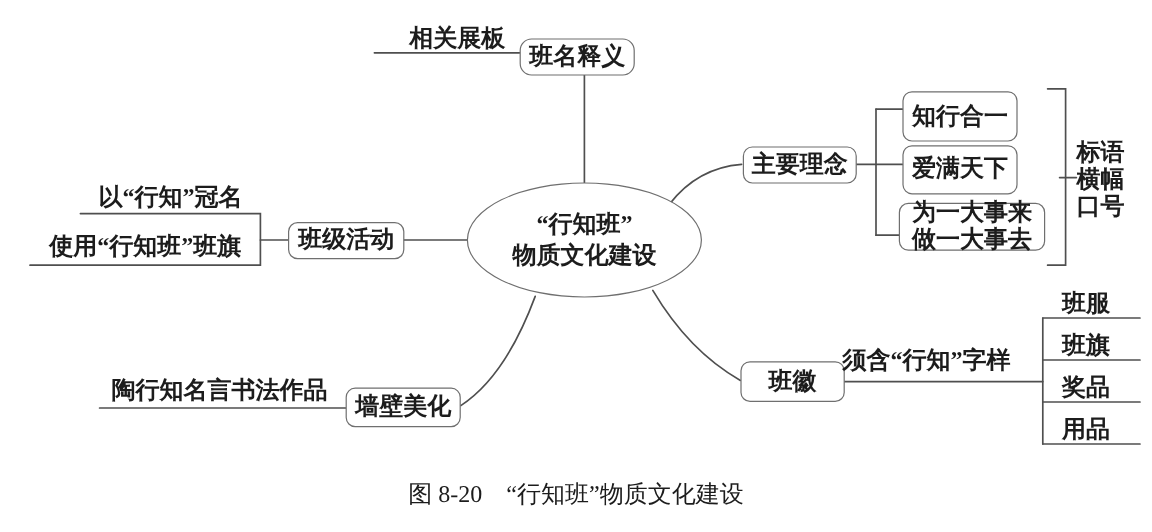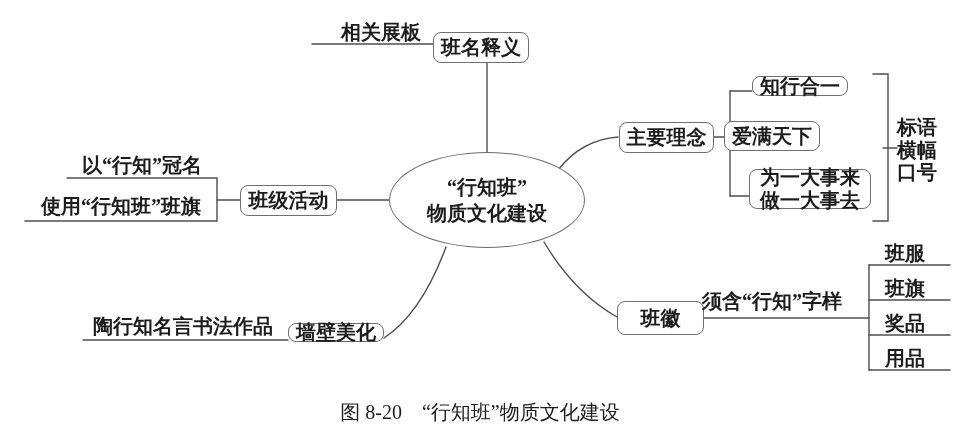--- a/index.html
+++ b/index.html
@@ -120,45 +120,45 @@
 
     <path d="M446,247 C433,282 413,319 384,338"></path>
     <path d="M83,340 L288,340"></path>
   </svg>
 
   <div class="central-ellipse">
     <div>“行知班”</div>
     <div>物质文化建设</div>
   </div>
 
-  <div class="node-box" style="left:433px; top:32px; width:96px; height:31px;">班名释义</div>
+  <div class="node-box" style="left:433px; top:32px; width:96px; height:31px;border-radius:10px;">班名释义</div>
   <div class="leaf-label" style="left:341px; top:20px;">相关展板</div>
 
   <div class="node-box" style="left:240px; top:185px; width:97px; height:31px;">班级活动</div>
   <div class="leaf-label centered" style="left:67px; top:153px; width:150px;">以“行知”冠名</div>
   <div class="leaf-label centered" style="left:25px; top:194px; width:192px;">使用“行知班”班旗</div>
 
   <div class="node-box" style="left:619px; top:122px; width:95px; height:31px;">主要理念</div>
-  <div class="node-box" style="left:752px; top:76px; width:96px; height:20px;">知行合一</div>
-  <div class="node-box" style="left:724px; top:121px; width:96px; height:30px;">爱满天下</div>
+  <div class="node-box" style="left:752px; top:76px; width:96px; height:42px;">知行合一</div>
+  <div class="node-box" style="left:752px; top:121px; width:96px; height:41px;">爱满天下</div>
   <div class="node-box" style="left:749px; top:169px; width:122px; height:40px;">
     <div>为一大事来</div>
     <div>做一大事去</div>
   </div>
   <div class="bracket-label">
     <div>标语</div>
     <div>横幅</div>
     <div>口号</div>
   </div>
 
   <div class="node-box" style="left:617px; top:301px; width:87px; height:34px;">班徽</div>
   <div class="leaf-label" style="left:702px; top:289px;">须含“行知”字样</div>
   <div class="leaf-label centered" style="left:869px; top:241px; width:72px;">班服</div>
   <div class="leaf-label centered" style="left:869px; top:276px; width:72px;">班旗</div>
   <div class="leaf-label centered" style="left:869px; top:311px; width:72px;">奖品</div>
   <div class="leaf-label centered" style="left:869px; top:346px; width:72px;">用品</div>
 
-  <div class="node-box" style="left:288px; top:323px; width:96px; height:19px;">墙壁美化</div>
+  <div class="node-box" style="left:288px; top:323px; width:96px; height:33px;">墙壁美化</div>
   <div class="leaf-label centered" style="left:83px; top:314px; width:200px;">陶行知名言书法作品</div>
 
   <div class="figure-caption">图 8-20　“行知班”物质文化建设</div>
 
 </div>
 
 </body></html>

